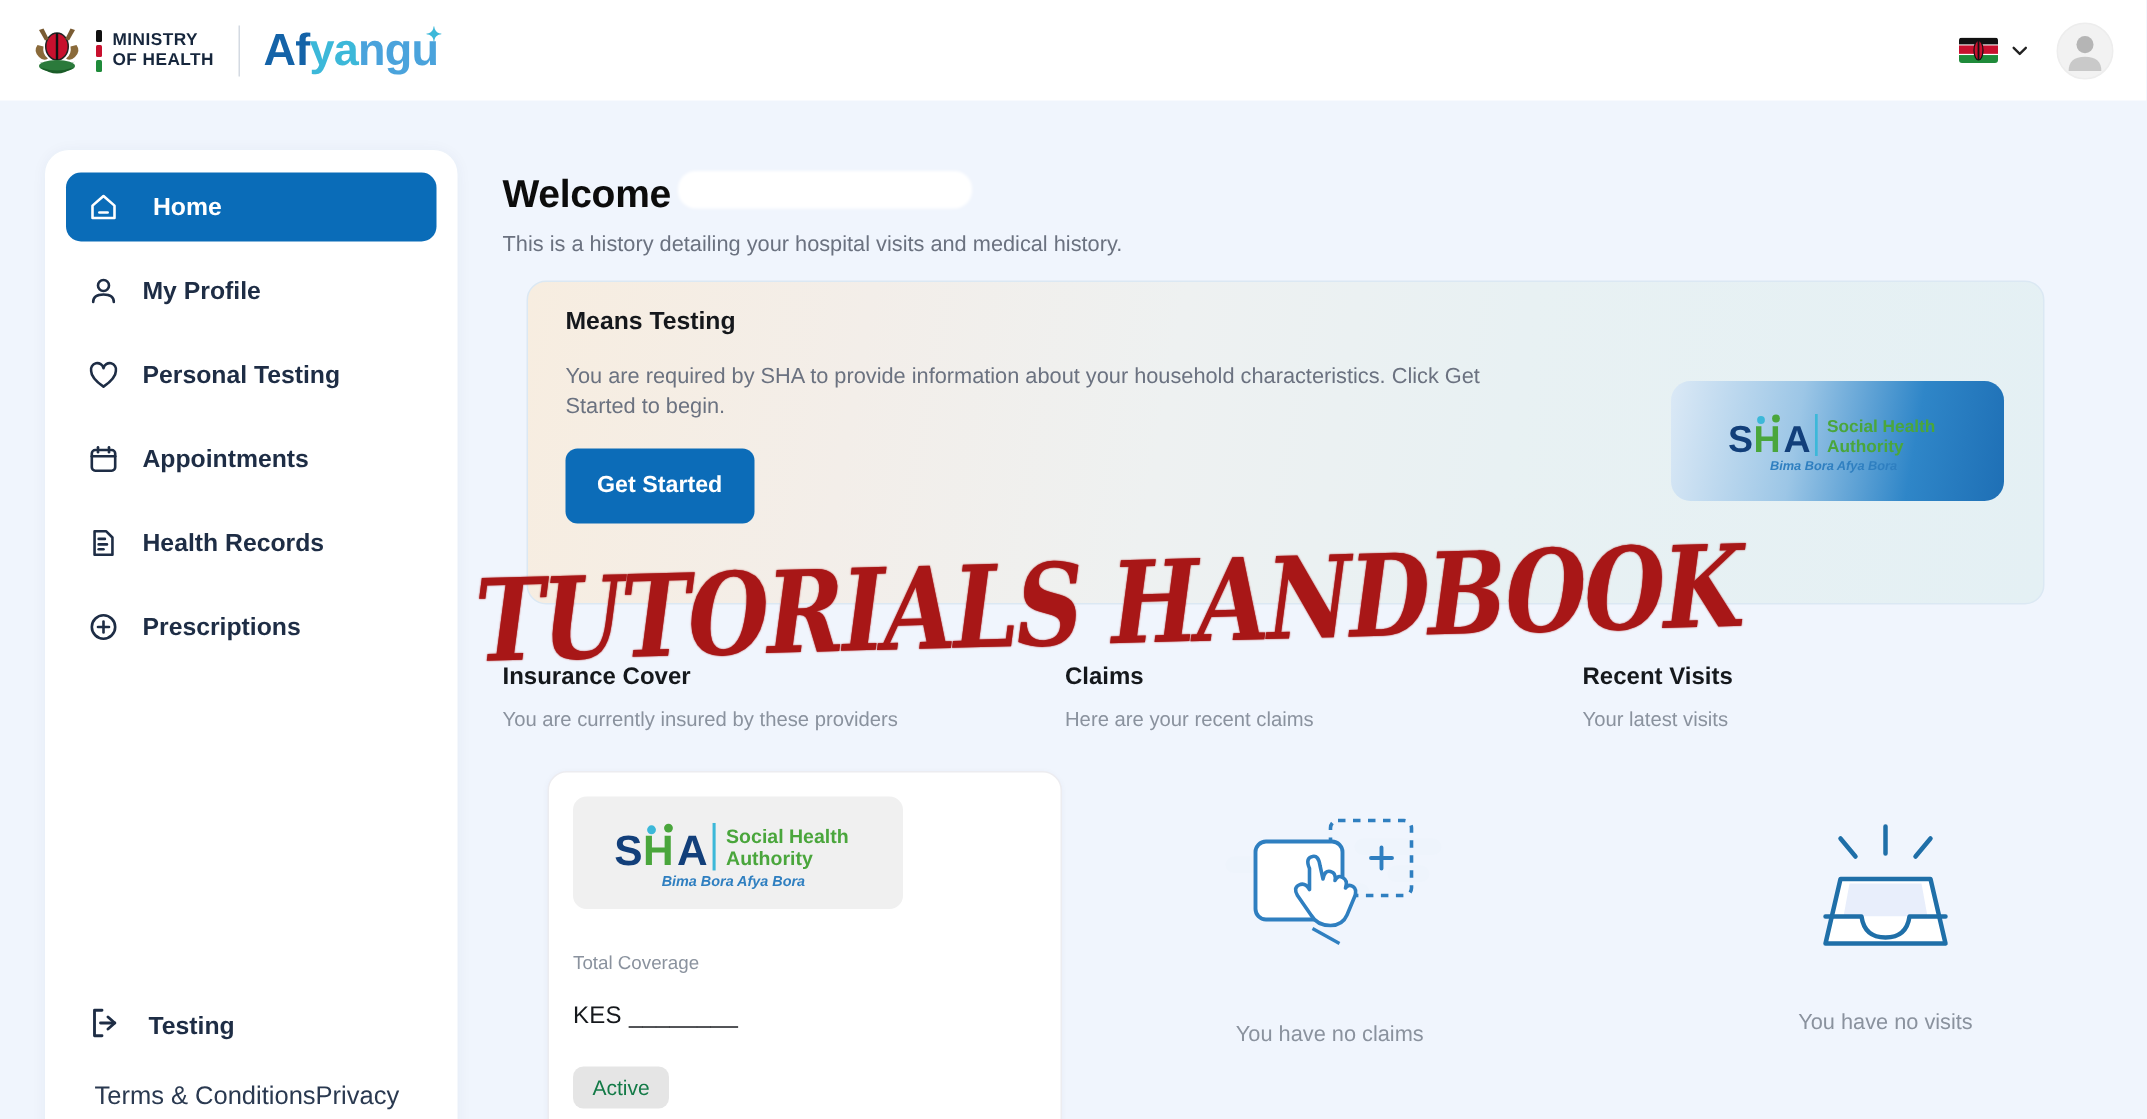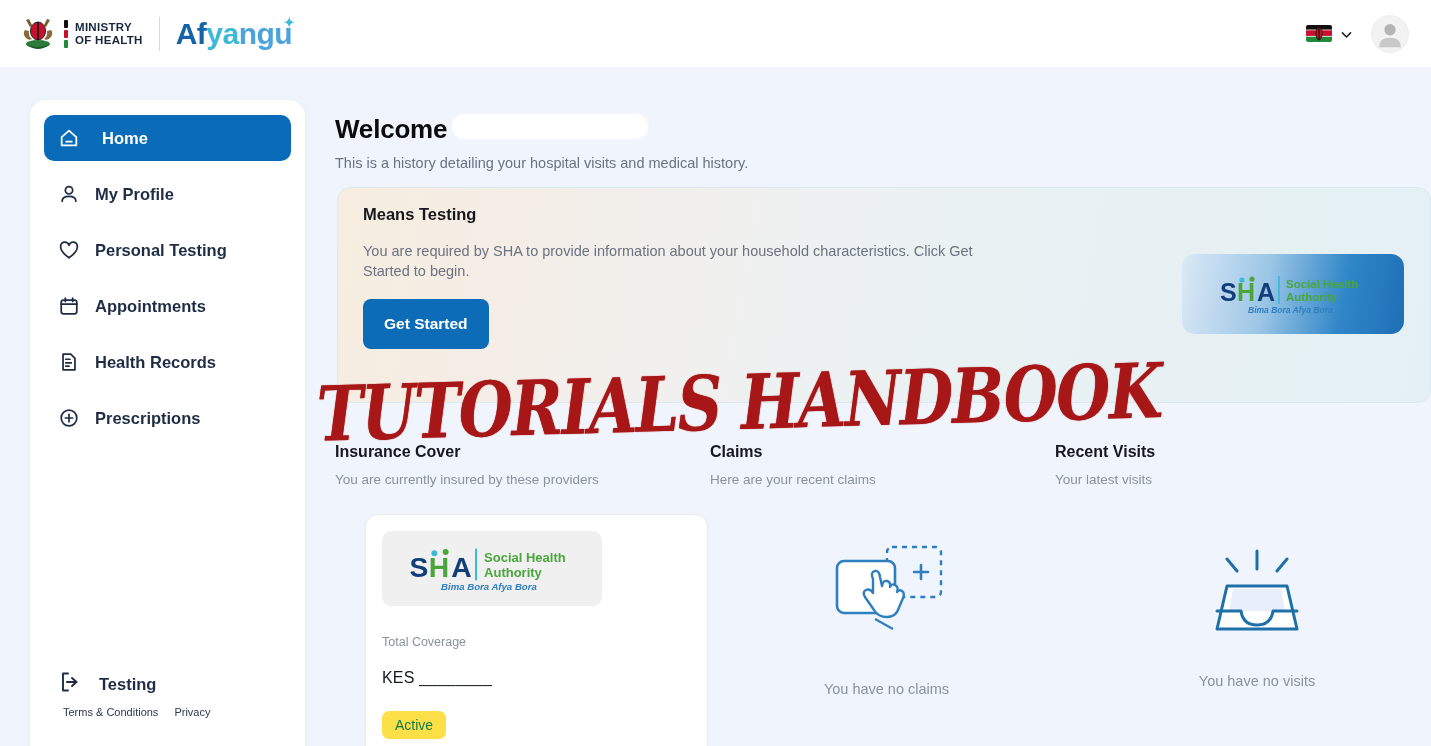--- a/index.html
+++ b/index.html
@@ -72,42 +72,42 @@
   .nav-item.active { background: #0a6cb8; color: #ffffff; gap: 22px; }
   .nav-item .nicon { width: 22px; height: 22px; flex: 0 0 22px; display:block; }
   .nav-label { line-height: 1; }
 
   .logout {
     position: absolute; left: 28px; top: 570px;
     display: flex; align-items: center; gap: 17px;
     cursor: pointer; color: #1e2d45; font-size: 16.5px; font-weight: 600;
   }
   .legal {
-    position: absolute; left: 33px; top: 606px;
-    display: flex; gap: 16px; font-size: 11px; color: #2a3950;
+    position: absolute; left: 33px; top: 621px;
+    display: flex; gap: 0; font-size: 17px; color: #2a3950;
   }
   .legal a { color: #2a3950; text-decoration: none; cursor: pointer; }
 
   
   .main { position: absolute; left: 335px; top: 67px; width: 1096px; height: 679px; margin-top: 18px; }
 
   .welcome-row { display: flex; align-items: baseline; margin-top: 29px; position: relative; }
   .welcome-title { font-size: 26px; font-weight: bold; color: #0c0c0c; letter-spacing: -0.2px; }
   .redact {
     position: absolute; left: 117px; top: 29px;
     width: 196px; height: 25px; background: #ffffff;
     border-radius: 12px;
     filter: blur(1.2px);
   }
   .welcome-sub { margin-top: 10px; font-size: 14.5px; color: #6b7280; }
 
   
   .means-card {
-    position: absolute; left: 2px; top: 102px;
-    width: 1094px; height: 216px;
+    position: absolute; left: 16px; top: 102px;
+    width: 1012px; height: 216px;
     border-radius: 13px;
     border: 1px solid #dbe8f3;
     background: linear-gradient(100deg, #f7ede0 0%, #f3eee9 22%, #eef1f1 42%, #e8f1f3 64%, #e4f0f4 100%);
     overflow: hidden;
   }
   .means-title { position: absolute; left: 25px; top: 17px; font-size: 16.5px; font-weight: bold; color: #15181c; }
   .means-body { position: absolute; left: 25px; top: 54px; width: 640px; font-size: 14.5px; line-height: 19.5px; color: #6b7280; }
   .btn-primary {
     position: absolute; left: 25px; top: 111px;
     background: #0c6cb8; color: #ffffff;
@@ -154,21 +154,21 @@
     padding: 16px;
   }
   .sha-tile {
     width: 220px; height: 75px; border-radius: 9px;
     background: #f0f0f0; display: flex; align-items: center; justify-content: center;
   }
   .tc-label { margin-top: 29px; font-size: 12.5px; color: #8a929e; }
   .kes { margin-top: 20px; font-size: 16px; color: #15181c; letter-spacing: .2px; }
   .badge-active {
     margin-top: 24px; display: inline-block;
-    background: #fde047; color: #137a47;
+    background: #e5e5e5; color: #137a47;
     font-size: 14px; border-radius: 7px; padding: 6px 13px;
   }
 
   .empty { display: flex; flex-direction: column; align-items: center; }
   .empty-caption { font-size: 14.5px; color: #8a929e; }
   .claims-empty { margin-top: 44px; margin-left: 8px; }
   .visits-empty { margin-top: 54px; margin-left: 28px; }
 </style>
 </head>
 <body>

